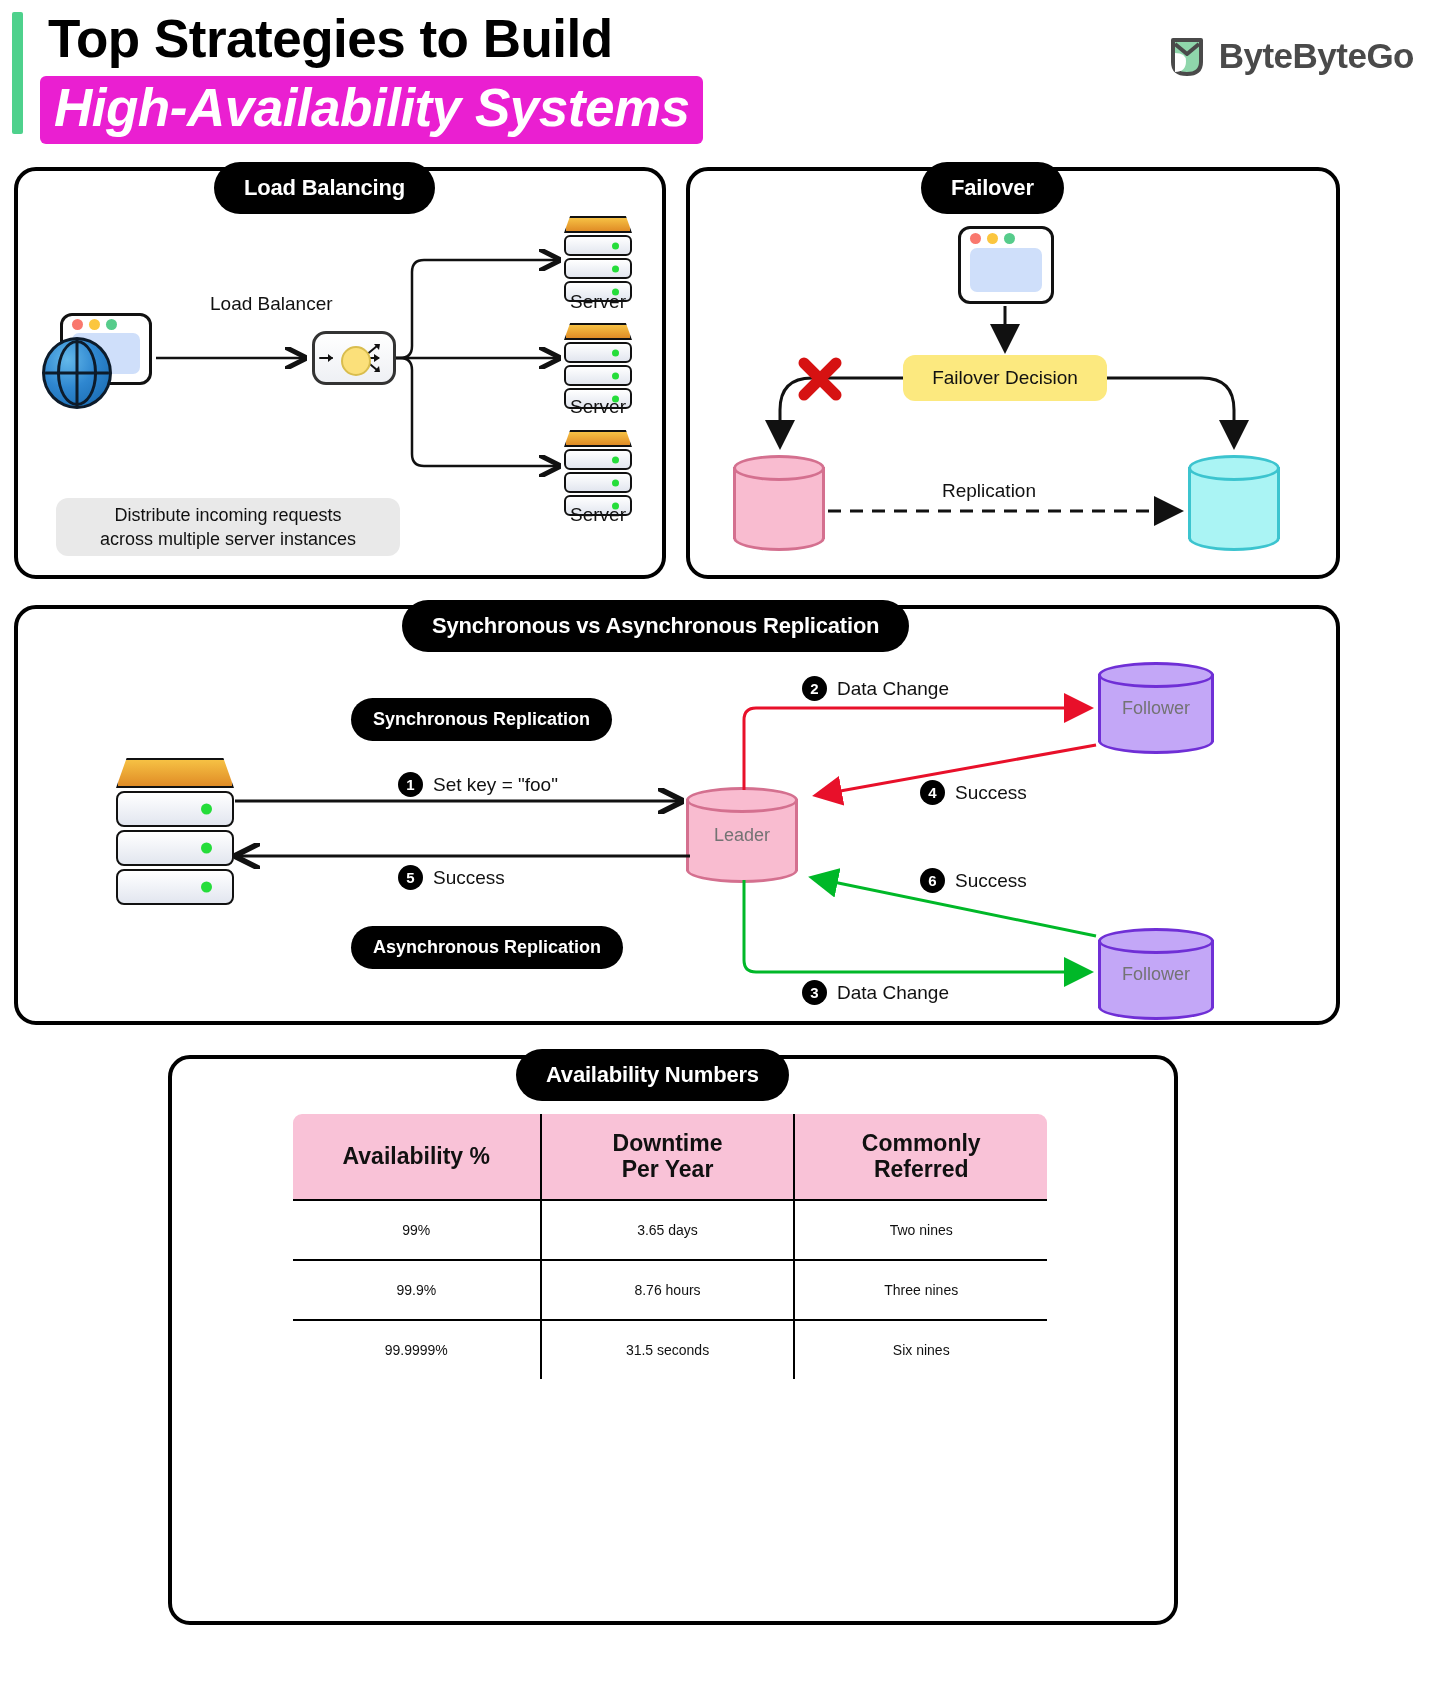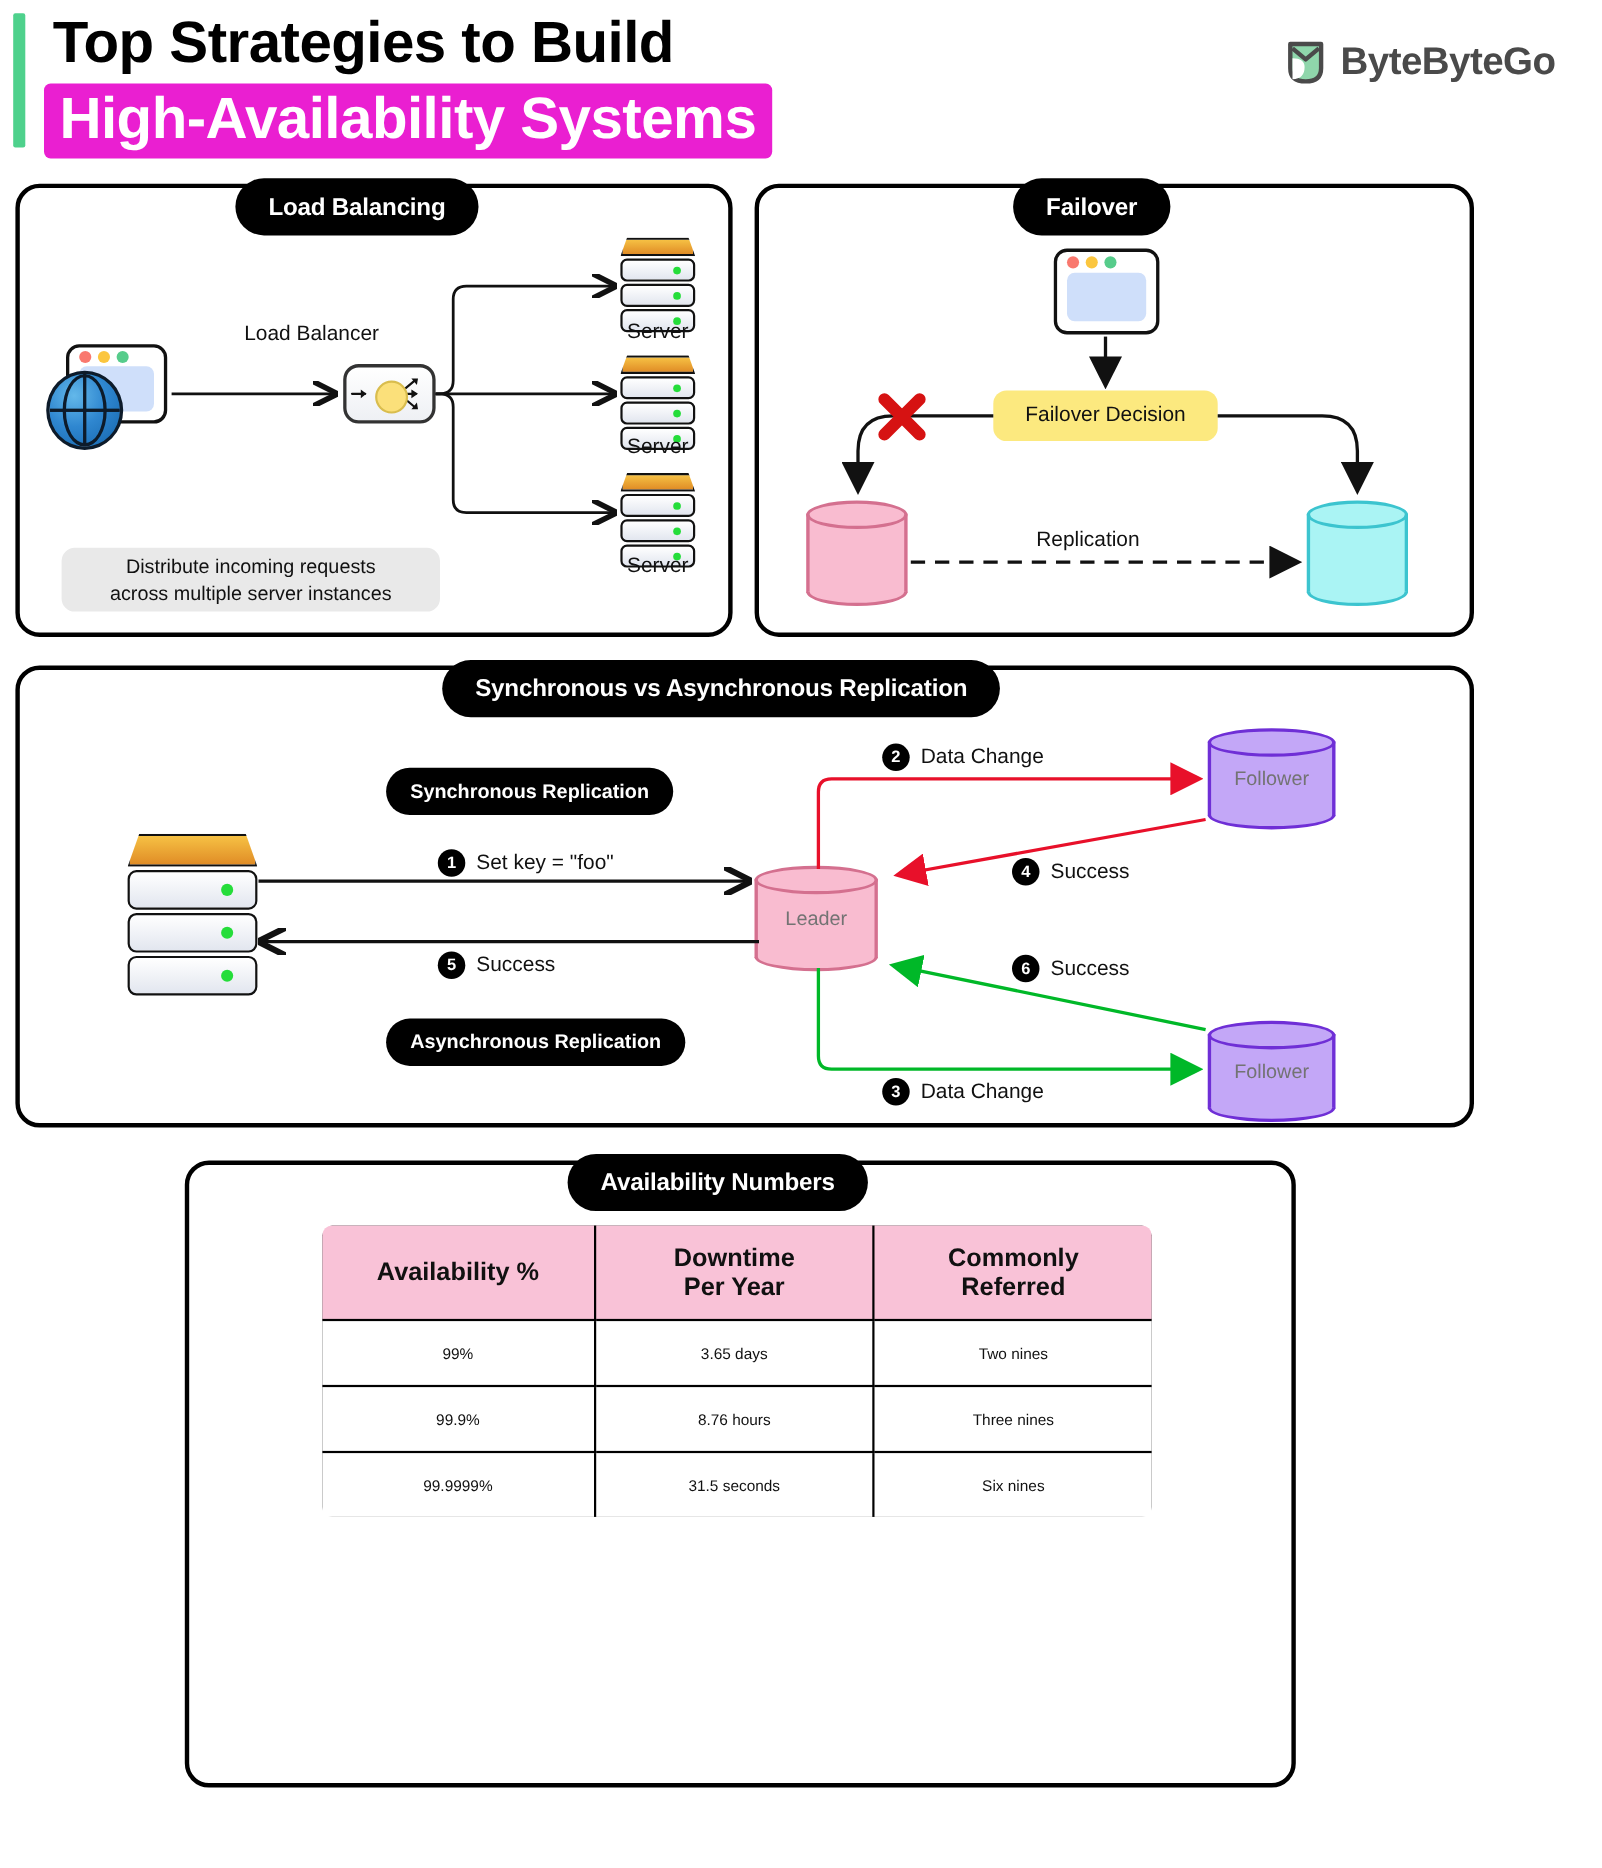--- a/index.html
+++ b/index.html
@@ -19,20 +19,21 @@
   }
   .title-line1 {
     position: absolute; left: 48px; top: 8px;
     font-size: 53px; font-weight: bold; color: #000; letter-spacing: -0.5px;
     white-space: nowrap;
   }
   .title-line2-wrap {
     position: absolute; left: 40px; top: 76px;
     background: #ea1fd1; border-radius: 6px;
     padding: 4px 14px 8px 14px;
+    font-style: italic;
   }
   .title-line2 {
     font-size: 53px; font-weight: bold; color: #ffffff; letter-spacing: -0.5px;
     white-space: nowrap; line-height: 1.05;
   }
   .logo { position: absolute; right: 42px; top: 34px; display: flex; align-items: center; gap: 12px; }
   .logo-text { font-size: 35px; font-weight: bold; color: #4a4a4a; letter-spacing: -0.5px; }
 
   
   .panel {
@@ -247,21 +248,21 @@
     <span class="dot r"></span>
     <span class="dot y"></span>
     <span class="dot g"></span>
   </div>
   <div class="body"></div>
 </div>
 <div class="globe" style="left:42px; top:337px; width:70px; height:72px;">
   <div class="mer"></div>
 </div>
 
-<div class="lbl" style="left:222px; top:293px;">Load Balancer</div>
+<div class="lbl" style="left:210px; top:293px;">Load Balancer</div>
 
 <div class="lb-box" style="left:312px; top:331px; width:84px; height:54px;">
   <svg width="78" height="48" viewBox="0 0 78 48">
     <g stroke="#111" stroke-width="2" fill="none" stroke-linecap="round">
       <line x1="5" y1="24" x2="17" y2="24"></line>
         <path d="M13 20 L18 24 L13 28" fill="#111" stroke="none"></path>
       <line x1="50" y1="22" x2="62" y2="12"></line>
         <path d="M59 10 L65 10 L64 16" fill="#111" stroke="none"></path>
       <line x1="50" y1="24" x2="63" y2="24"></line>
         <path d="M59 20 L65 24 L59 28" fill="#111" stroke="none"></path>

